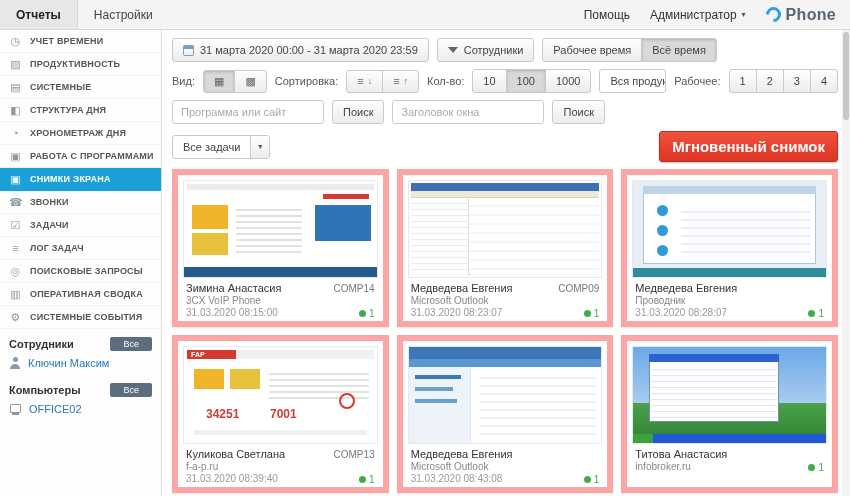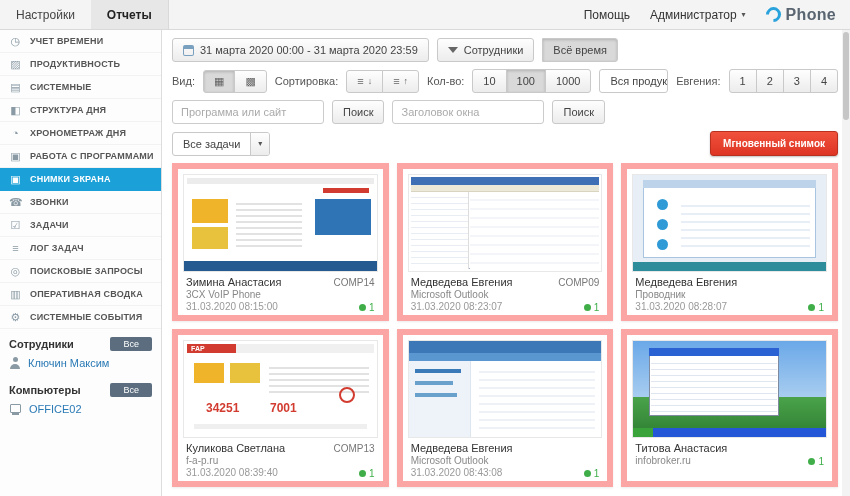--- a/index.html
+++ b/index.html
@@ -52,21 +52,21 @@
   .lbl { font-size:11px; color:#555; white-space:nowrap; }
   .glyph { font-size:11px; color:#666; line-height:1; }
   .cal-icon { width:11px; height:11px; border:1.5px solid #7aa0c0; border-top:4px solid #7aa0c0; border-radius:2px; }
   .funnel-icon { width:0; height:0; border-left:5px solid transparent; border-right:5px solid transparent; border-top:6px solid #666; }
   .s-arr { font-size:9px; color:#666; margin-left:-2px; }
   .sel { display:inline-flex; align-items:stretch; border:1px solid #c9c9c9; border-radius:3px; overflow:hidden; background:#fff; cursor:pointer; }
   .sel-text { padding:5px 10px; font-size:11px; color:#444; white-space:nowrap; }
   .sel-caret { width:19px; display:flex; align-items:center; justify-content:center; background:linear-gradient(#fefefe,#ececec); border-left:1px solid #c9c9c9; font-size:8px; color:#555; }
   .input { border:1px solid #ccc; border-radius:3px; padding:5px 8px; font-size:11px; width:152px; color:#444; font-family:"Liberation Sans",sans-serif; }
   .input::placeholder { color:#aaa; }
-  .red-btn { margin-left:auto; background:linear-gradient(#f0523c,#de3424); color:#fff; border:1px solid #b8301f; border-radius:3px; padding:6px 12px; font-size:10px; font-weight:bold; cursor:pointer; box-shadow:0 1px 2px rgba(0,0,0,.25); }
+  .red-btn { margin-left:auto; background:linear-gradient(#f0523c,#de3424); color:#fff; border:1px solid #b8301f; border-radius:3px; padding:6px 12px; font-size:15px; font-weight:bold; cursor:pointer; box-shadow:0 1px 2px rgba(0,0,0,.25); }
 
   
   .grid { display:grid; grid-template-columns:repeat(3,1fr); gap:8px; }
   .card { border:6px solid #fca5a5; background:#fff; box-shadow:0 1px 2px rgba(0,0,0,.08); cursor:pointer; height:158px; }
   .thumb { height:98px; margin:5px 5px 2px; border:1px solid #e8e8e8; position:relative; overflow:hidden; background:#fff; }
   .cap { position:relative; padding:2px 8px 4px; }
   .cap-name { font-size:11px; color:#333; }
   .cap-app { font-size:10px; color:#888; margin-top:1px; }
   .cap-date { font-size:10px; color:#999; margin-top:1px; }
   .cap-comp { position:absolute; top:3px; right:8px; font-size:10px; color:#777; }
@@ -132,22 +132,22 @@
   .t6-start { bottom:0; left:0; width:20px; height:9px; background:#3aa33a; }
 
   
   .scrollbar { position:absolute; top:30px; right:0; width:8px; height:466px; background:#f3f3f3; }
   .scroll-thumb { position:absolute; top:2px; right:1px; width:6px; height:88px; border-radius:3px; background:#c6c6c6; cursor:pointer; }
 </style>
 </head>
 <body>
 
 <div class="header">
+  <div class="tab active">Отчеты</div>
   <div class="tab">Настройки</div>
-  <div class="tab active">Отчеты</div>
   <div class="header-right">
     <div class="hdr-link">Помощь</div>
     <div class="hdr-link">
       <span>Администратор</span>
       <span class="caret">▾</span>
     </div>
     <div class="logo">
       <span class="logo-swirl"></span>
       <span class="logo-text">Phone</span>
     </div>
@@ -234,20 +234,21 @@
     <div class="row">
       <div class="btn">
         <span class="cal-icon"></span>
         <span>31 марта 2020 00:00 - 31 марта 2020 23:59</span>
       </div>
       <div class="btn">
         <span class="funnel-icon"></span>
         <span>Сотрудники</span>
       </div>
       <div class="btn-group">
+        <div class="btn">Рабочее время</div>
         <div class="btn pressed">Всё время</div>
       </div>
     </div>
 
     <div class="row">
       <span class="lbl">Вид:</span>
       <div class="btn-group">
         <div class="btn pressed">
             <span class="glyph">▦</span>
           </div>
@@ -269,21 +270,21 @@
       <span class="lbl">Кол-во:</span>
       <div class="btn-group">
         <div class="btn">10</div>
         <div class="btn pressed">100</div>
         <div class="btn">1000</div>
       </div>
       <div class="sel">
         <span class="sel-text">Вся продуктивность</span>
 
       </div>
-      <span class="lbl">Евгения:</span>
+      <span class="lbl">Рабочее:</span>
       <div class="btn-group">
         <div class="btn">1</div>
         <div class="btn">2</div>
         <div class="btn">3</div>
         <div class="btn">4</div>
       </div>
     </div>
 
     <div class="row">
       <input class="input" placeholder="Программа или сайт" style="">

